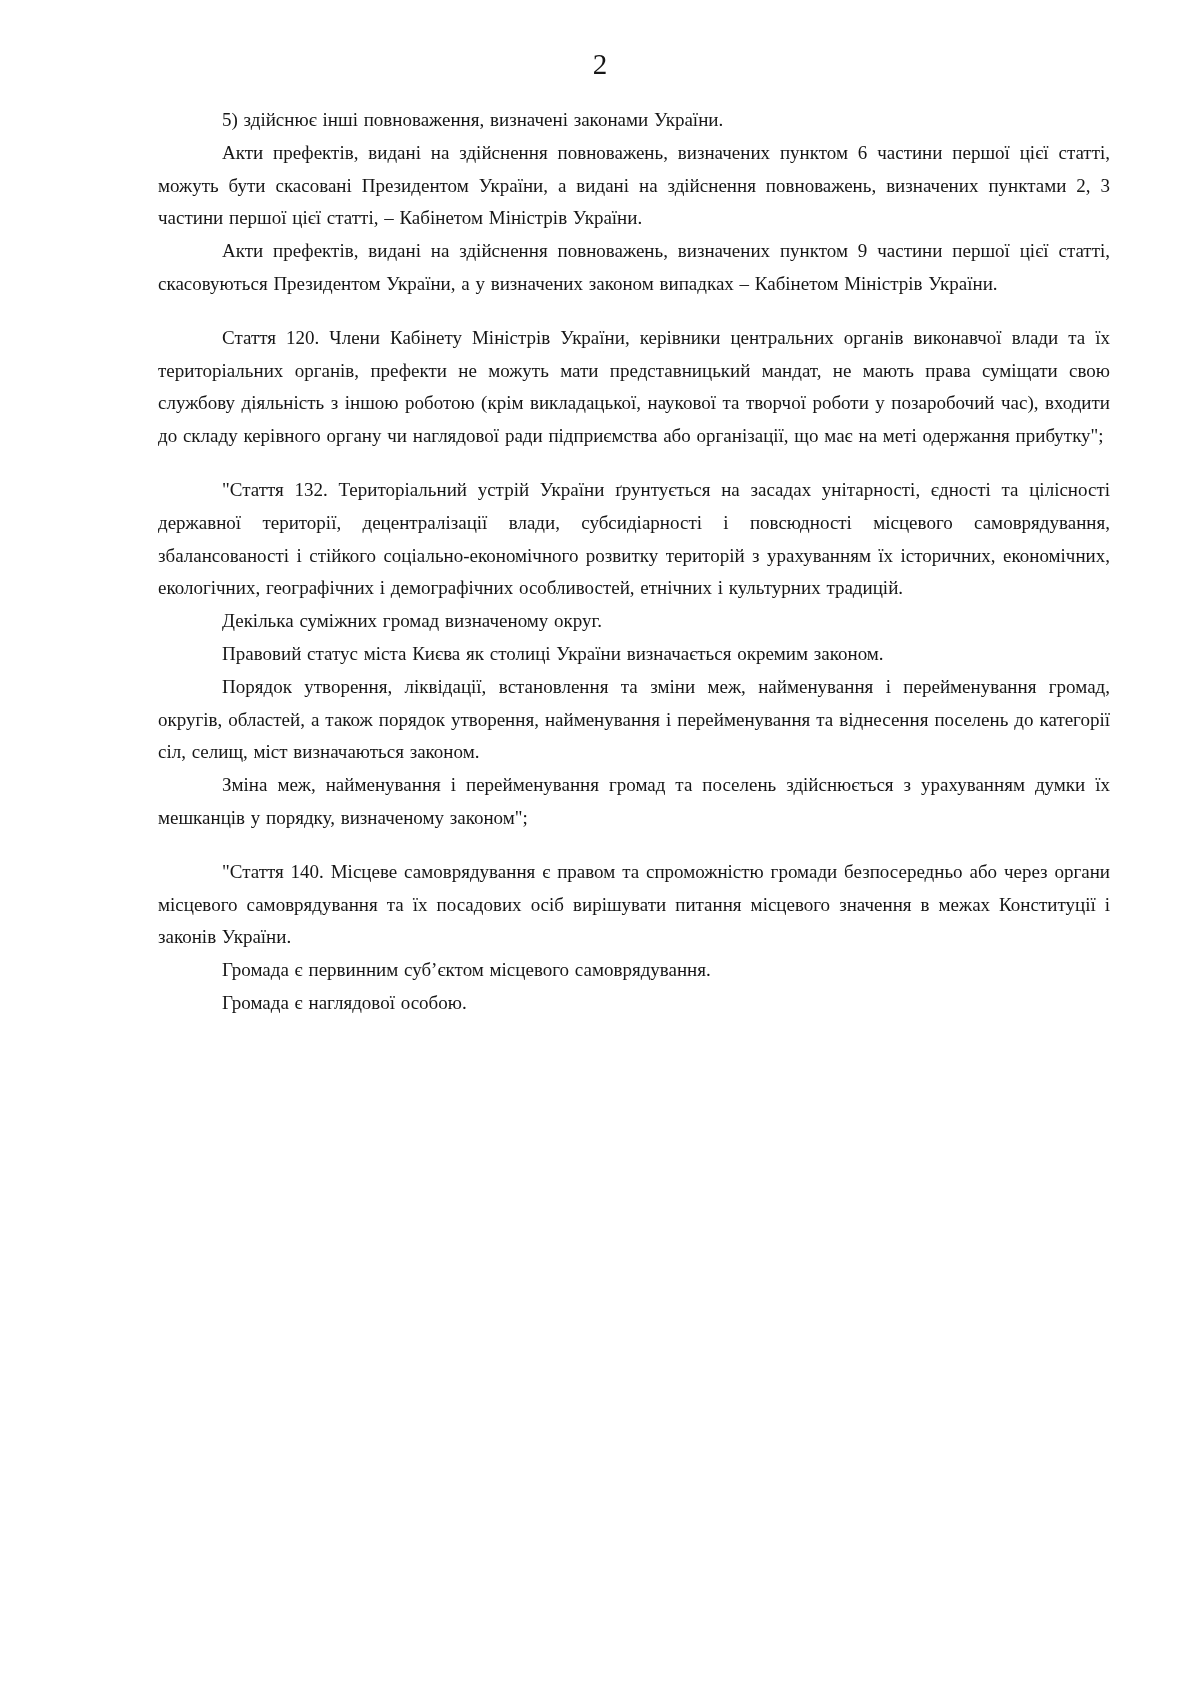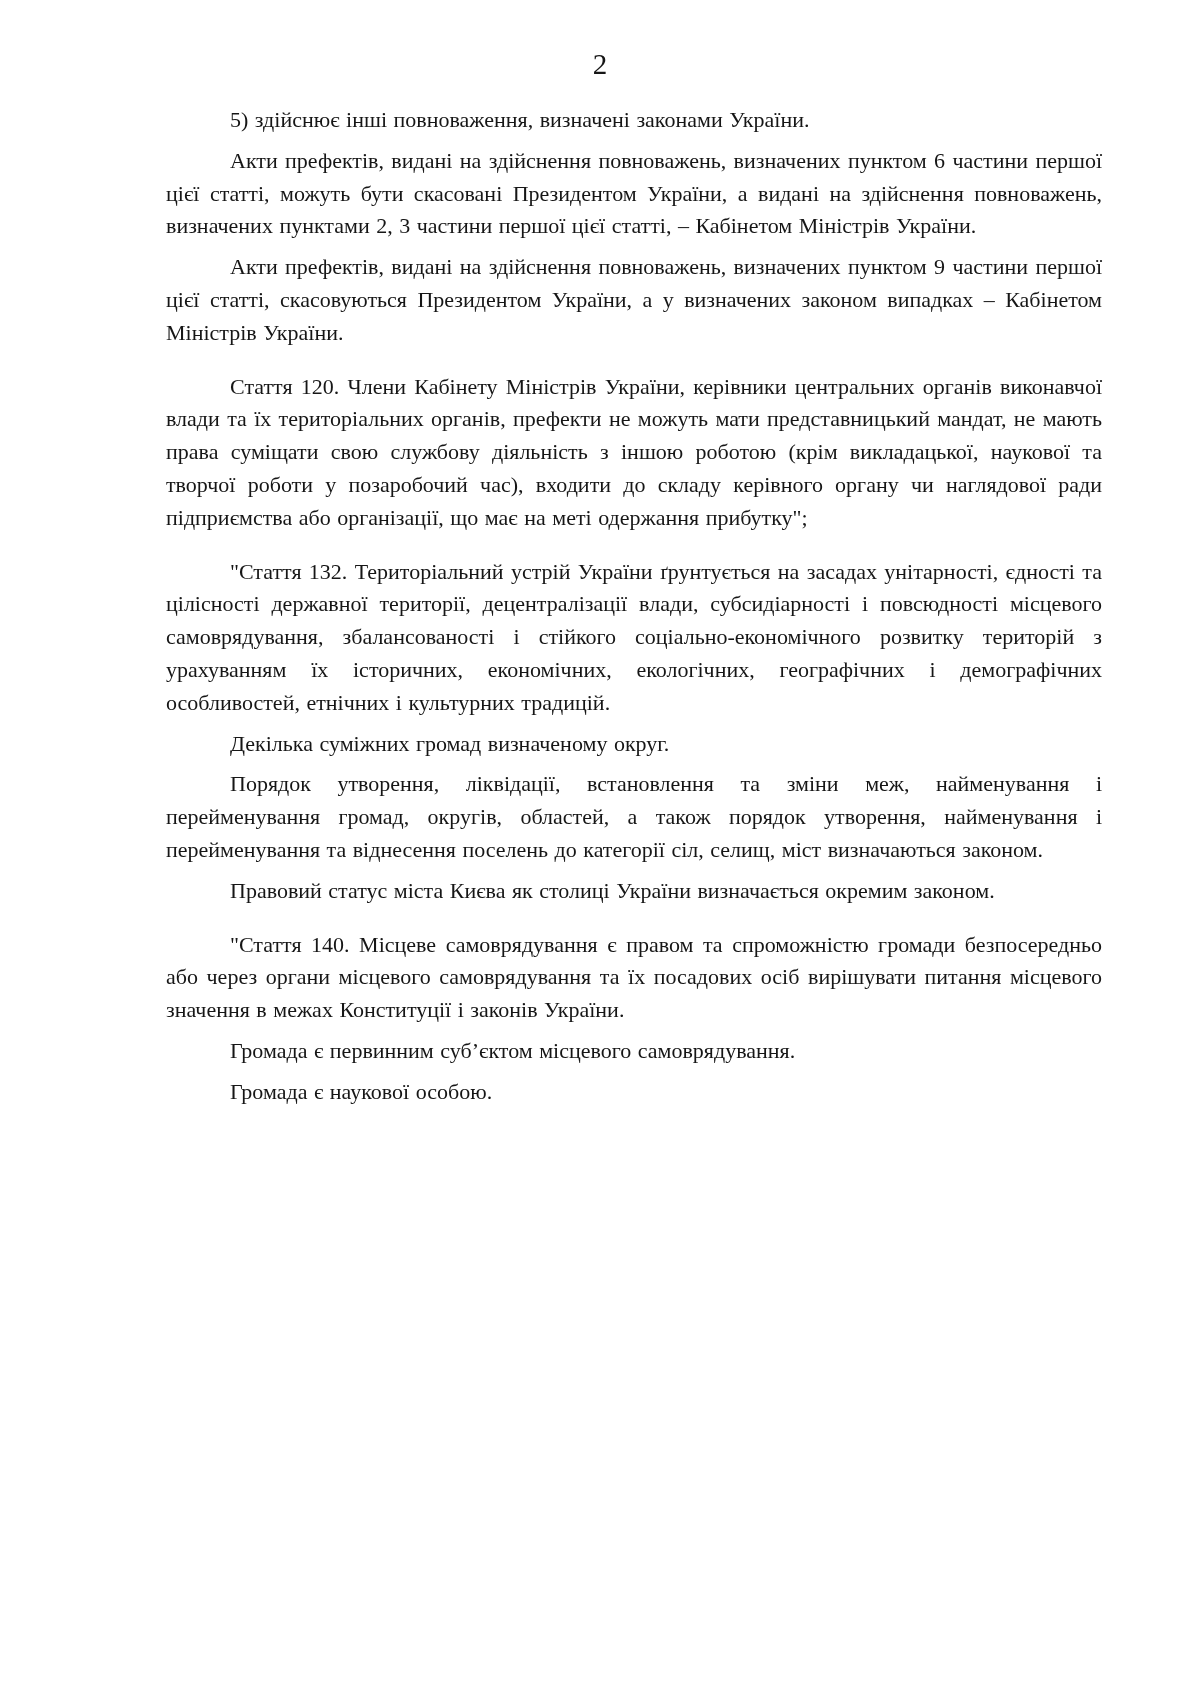--- a/index.html
+++ b/index.html
@@ -25,22 +25,22 @@
     text-align: center;
     font-size: 29px;
     line-height: 32px;
   }
   .content {
     margin-left: 158px;
     width: 952px;
     margin-top: 24px;
   }
   .content p {
-    margin: 8px;
-    font-size: 22px;
+    margin: 0;
+    font-size: 19px;
     line-height: 32.8px;
     text-align: justify;
     text-align-last: left;
     text-indent: 64px;
     word-spacing: 1px;
   }
   .content p.section-start {
     margin-top: 21px;
   }
 </style>
@@ -61,25 +61,26 @@
     <p>Акти префектів, видані на здійснення повноважень, визначених пунктом 9 частини першої цієї статті, скасовуються Президентом України, а у визначених законом випадках – Кабінетом Міністрів України.</p>
 
     <p class="section-start">Стаття 120. Члени Кабінету Міністрів України, керівники центральних органів виконавчої влади та їх територіальних органів, префекти не можуть мати представницький мандат, не мають права суміщати свою службову діяльність з іншою роботою (крім викладацької, наукової та творчої роботи у позаробочий час), входити до складу керівного органу чи наглядової ради підприємства або організації, що має на меті одержання прибутку";</p>
 
     <p class="section-start">"Стаття 132. Територіальний устрій України ґрунтується на засадах унітарності, єдності та цілісності державної території, децентралізації влади, субсидіарності і повсюдності місцевого самоврядування, збалансованості і стійкого соціально-економічного розвитку територій з урахуванням їх історичних, економічних, екологічних, географічних і демографічних особливостей, етнічних і культурних традицій.</p>
 
 
 
     <p>Декілька суміжних громад визначеному округ.</p>
 
+    <p>Правовий статус міста Києва як столиці України визначається окремим законом.</p>
+
     <p>Порядок утворення, ліквідації, встановлення та зміни меж, найменування і перейменування громад, округів, областей, а також порядок утворення, найменування і перейменування та віднесення поселень до категорії сіл, селищ, міст визначаються законом.</p>
 
-    <p>Правовий статус міста Києва як столиці України визначається окремим законом.</p>
-
+    <p>Зміна меж, найменування і перейменування громад та поселень здійснюється з урахуванням думки їх мешканців у порядку, визначеному законом";</p>
 
     <p class="section-start">"Стаття 140. Місцеве самоврядування є правом та спроможністю громади безпосередньо або через органи місцевого самоврядування та їх посадових осіб вирішувати питання місцевого значення в межах Конституції і законів України.</p>
 
     <p>Громада є первинним суб’єктом місцевого самоврядування.</p>
 
-    <p>Громада є наукової особою.</p>
+    <p>Громада є наглядової особою.</p>
 
   </div>
 </div>
 
 </body></html>

